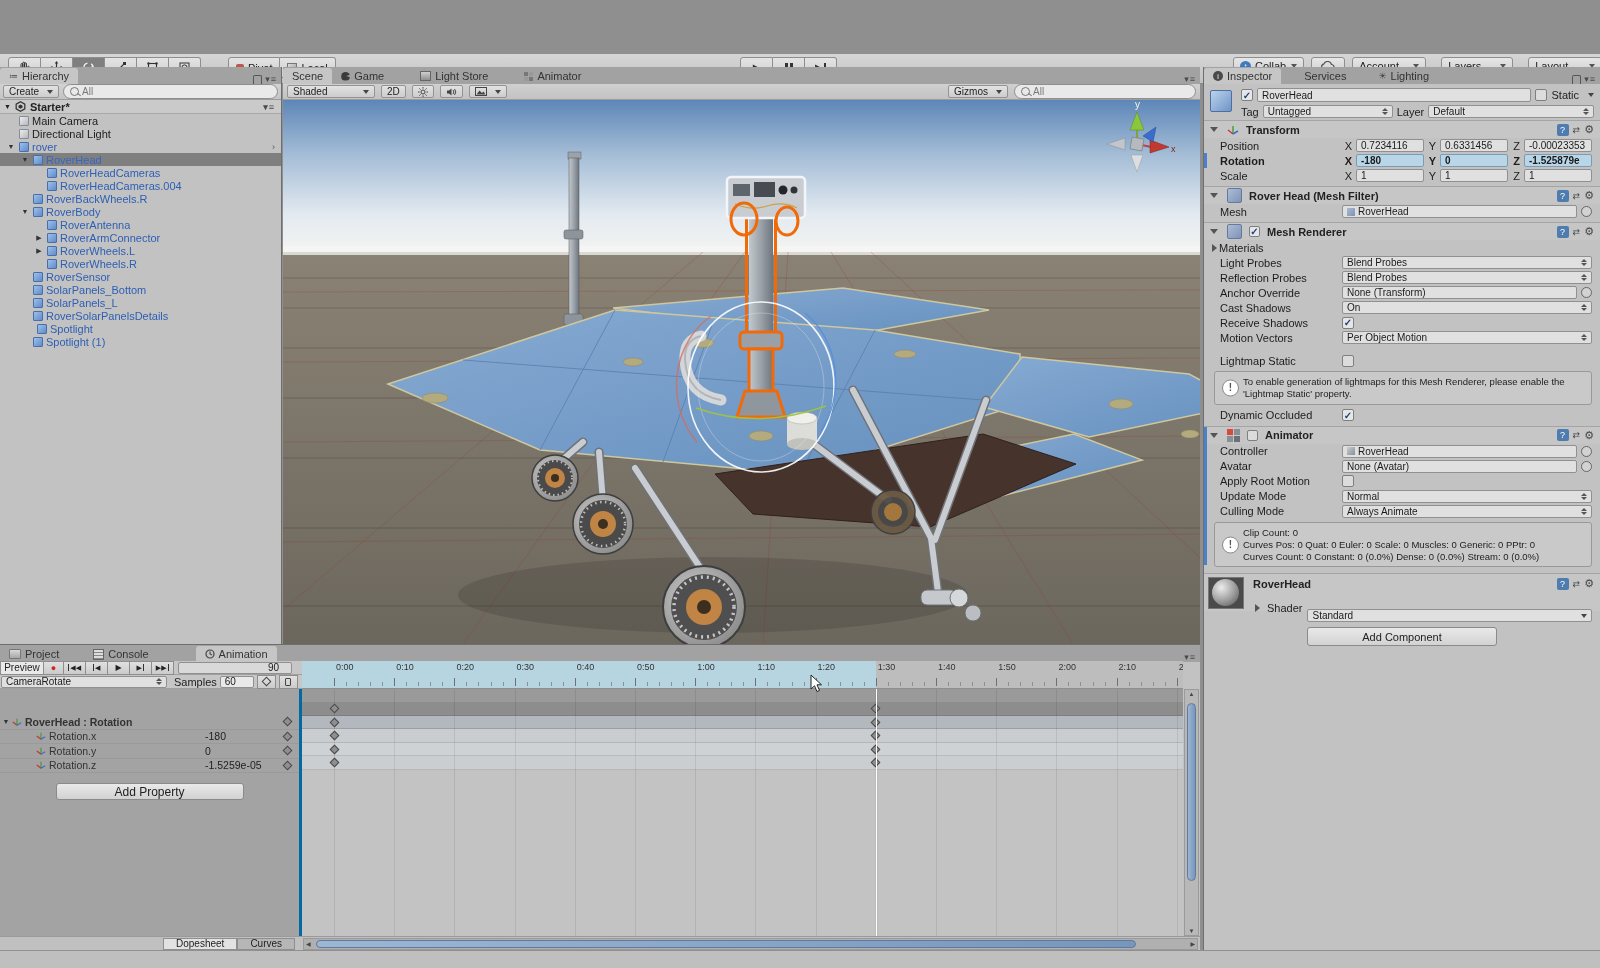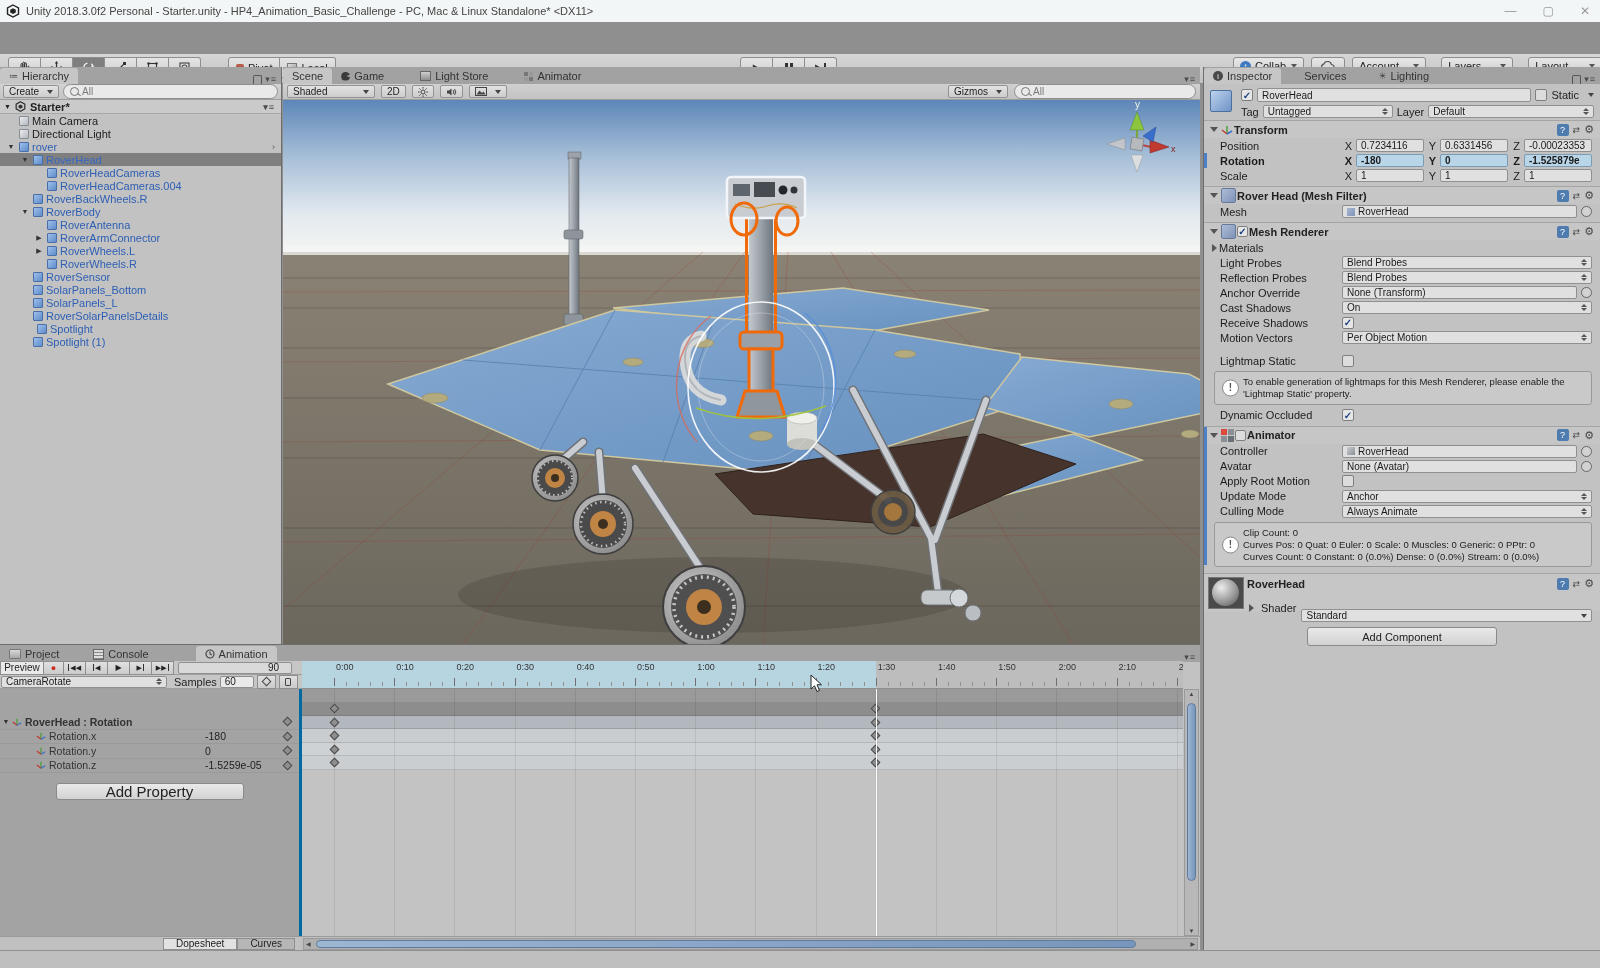--- a/index.html
+++ b/index.html
@@ -50,21 +50,21 @@
   #scene{position:absolute;left:283px;top:67px;width:917px;height:577px;background:#c2c2c2;}
   #scenetools{position:absolute;left:0;top:17px;width:100%;height:16px;background:linear-gradient(#d0d0d0,#c2c2c2);border-bottom:1px solid #9d9d9d;display:flex;align-items:center;padding:0 4px;gap:6px;box-sizing:border-box;}
   .minibtn{background:linear-gradient(#e2e2e2,#cdcdcd);border:1px solid #939393;border-radius:2px;height:13px;display:inline-flex;align-items:center;padding:0 5px;font-size:10px;gap:3px;box-sizing:border-box;}
   #viewport{position:absolute;left:0;top:33px;width:917px;height:544px;overflow:hidden;}
   
   #inspector{position:absolute;left:1203px;top:67px;width:397px;height:883px;background:#c2c2c2;border-left:1px solid #6e6e6e;box-sizing:border-box;}
   #insbody{position:absolute;left:0;top:17px;width:100%;bottom:0;}
   .irow{display:flex;align-items:center;height:15px;padding-left:16px;position:relative;}
   .ilabel{width:122px;flex:none;color:#1c1c1c;}
   .ictrl{flex:1;display:flex;align-items:center;margin-right:8px;}
-  .ihdr{display:flex;align-items:center;height:17px;font-weight:bold;gap:1px;padding-left:4px;border-top:1px solid #a5a5a5;background:#c6c6c6;position:relative;}
+  .ihdr{display:flex;align-items:center;height:17px;font-weight:bold;gap:7px;padding-left:4px;border-top:1px solid #a5a5a5;background:#c6c6c6;position:relative;}
   .hicons{margin-left:auto;display:flex;gap:4px;padding-right:6px;align-items:center;font-weight:normal;}
   .helpicon{width:12px;height:12px;border-radius:2px;background:#4f7cae;color:#fff;font-size:9px;display:flex;align-items:center;justify-content:center;}
   .geari{color:#4a4a4a;font-size:11px;}
   .presicon{color:#4a4a4a;font-size:9px;}
   .foldarrow{width:0;height:0;border-left:4px solid transparent;border-right:4px solid transparent;border-top:5px solid #555;margin:0 2px;flex:none;}
   .foldarrow.right{border-top:4px solid transparent;border-bottom:4px solid transparent;border-left:5px solid #555;border-right:none;}
   .vec{display:flex;flex:1;gap:2px;margin-right:8px;align-items:center;}
   .vec .ax{width:10px;text-align:right;padding-right:2px;color:#1c1c1c;}
   .vec .fld{flex:1;width:0;}
   .anim .fld{background:#b9d6e9;border-color:#7d9cb2;}
@@ -97,32 +97,20 @@
   .sheettab{height:12px;border:1px solid #8e8e8e;background:#b6b6b6;display:flex;align-items:center;padding:0 12px;font-size:10px;box-sizing:border-box;}
   .sheettab.active{background:#e2e2e2;}
   #bottomstrip{position:absolute;left:0;top:950px;width:100%;height:18px;background:#bfbfbf;border-top:1px solid #909090;box-sizing:border-box;}
   #cursor{position:absolute;left:810px;top:674px;z-index:50;pointer-events:none;}
 </style>
 </head>
 <body>
 
 <div id="app">
 
-  <div id="titlebar">
-    <svg width="14" height="14" viewBox="0 0 14 14">
-      <polygon points="7,1 12.5,4 12.5,10 7,13 1.5,10 1.5,4" fill="none" stroke="#222" stroke-width="1.4"></polygon>
-      <polygon points="7,4.2 9.8,5.8 9.8,8.6 7,10 4.2,8.6 4.2,5.8" fill="#222"></polygon>
-    </svg>
-    <span class="ttext">Unity 2018.3.0f2 Personal - Starter.unity - HP4_Animation_Basic_Challenge - PC, Mac &amp; Linux Standalone* &lt;DX11&gt;</span>
-    <div class="winbtns">
-      <span>—</span>
-      <span>▢</span>
-      <span>✕</span>
-    </div>
-  </div>
 
 
   <div id="toolbar">
     <div class="tgroup" style="left:8px;">
       <div class="tool">
         <svg width="13" height="13" viewBox="0 0 13 13">
             <path d="M3 7 V3.5 q0-1 .9-1 .9 0 .9 1 V6 M4.8 6 V2.2 q0-1 .9-1 .9 0 .9 1 V6 M6.6 6 V2.8 q0-1 .9-1 .9 0 .9 1 V7 l1.4-1.4 q.8-.7 1.3 0 .4.6-.2 1.3 L9 10.5 q-.8 1.3-2.5 1.3-2.4 0-3.1-1.8 Z" fill="none" stroke="#333" stroke-width="1"></path>
           </svg>
       </div>
       <div class="tool">
@@ -885,21 +873,21 @@
           </div>
       </div>
       <div class="irow">
         <span class="ilabel">Apply Root Motion</span>
         <span class="chk" style="background:#dcdcdc;"></span>
       </div>
       <div class="irow">
         <span class="ilabel">Update Mode</span>
         <div class="ictrl">
             <div class="fld" style="flex:1;">
-              <span>Anchor</span>
+              <span>Normal</span>
               <span class="updn">
                 <i class="u"></i>
                 <i class="d"></i>
               </span>
             </div>
           </div>
       </div>
       <div class="irow">
         <span class="ilabel">Culling Mode</span>
         <div class="ictrl">
@@ -1156,21 +1144,21 @@
               <line x1="6" y1="10" x2="6" y2="2" stroke="#4a9e3c" stroke-width="1.5"></line>
               <line x1="6" y1="10" x2="1" y2="6" stroke="#c03a30" stroke-width="1.5"></line>
               <line x1="6" y1="10" x2="11" y2="7" stroke="#3a6ecc" stroke-width="1.5"></line>
             </svg>
       <span class="pname">Rotation.z</span>
       <span class="pval">-1.5259e-05</span>
       <span class="kfdiamond" style="left:284px;top:3px;"></span>
     </div>
         </div>
       <div style="display:flex;justify-content:center;margin-top:10px;">
-        <div class="bigbtn" style="width:186px;height:15px;font-size:15px;">
+        <div class="bigbtn" style="width:186px;height:15px;font-size:12px;">
             <span>Add Property</span>
           </div>
       </div>
     </div>
 
     <div id="dopesheet">
       <div class="dsrow" style="top:0;height:13px;background:#9a9a9a;"></div>
       <div class="dsrow" style="top:13px;height:13.5px;background:#8d8d8d;border-bottom:1px solid #7e7e7e;box-sizing:border-box;"></div>
       <div class="dsrow" style="top:26.5px;height:13.5px;background:#b2b8bd;border-bottom:1px solid #9aa0a5;box-sizing:border-box;"></div>
       <div class="dsrow" style="top:40px;height:13.5px;background:#c9cdd0;border-bottom:1px solid #b2b6b9;box-sizing:border-box;"></div>

